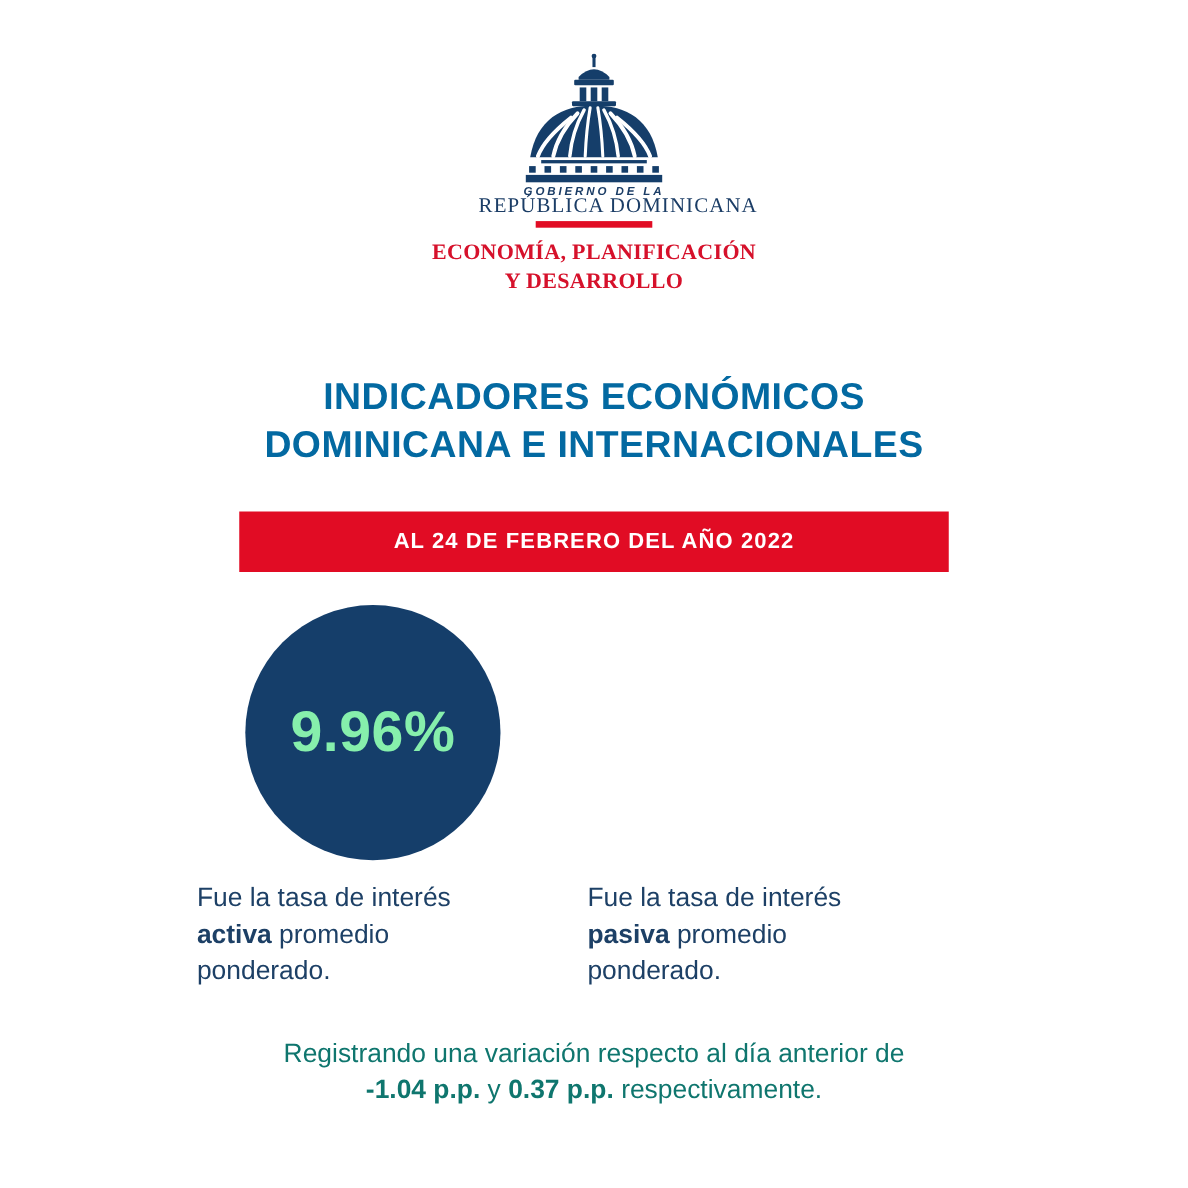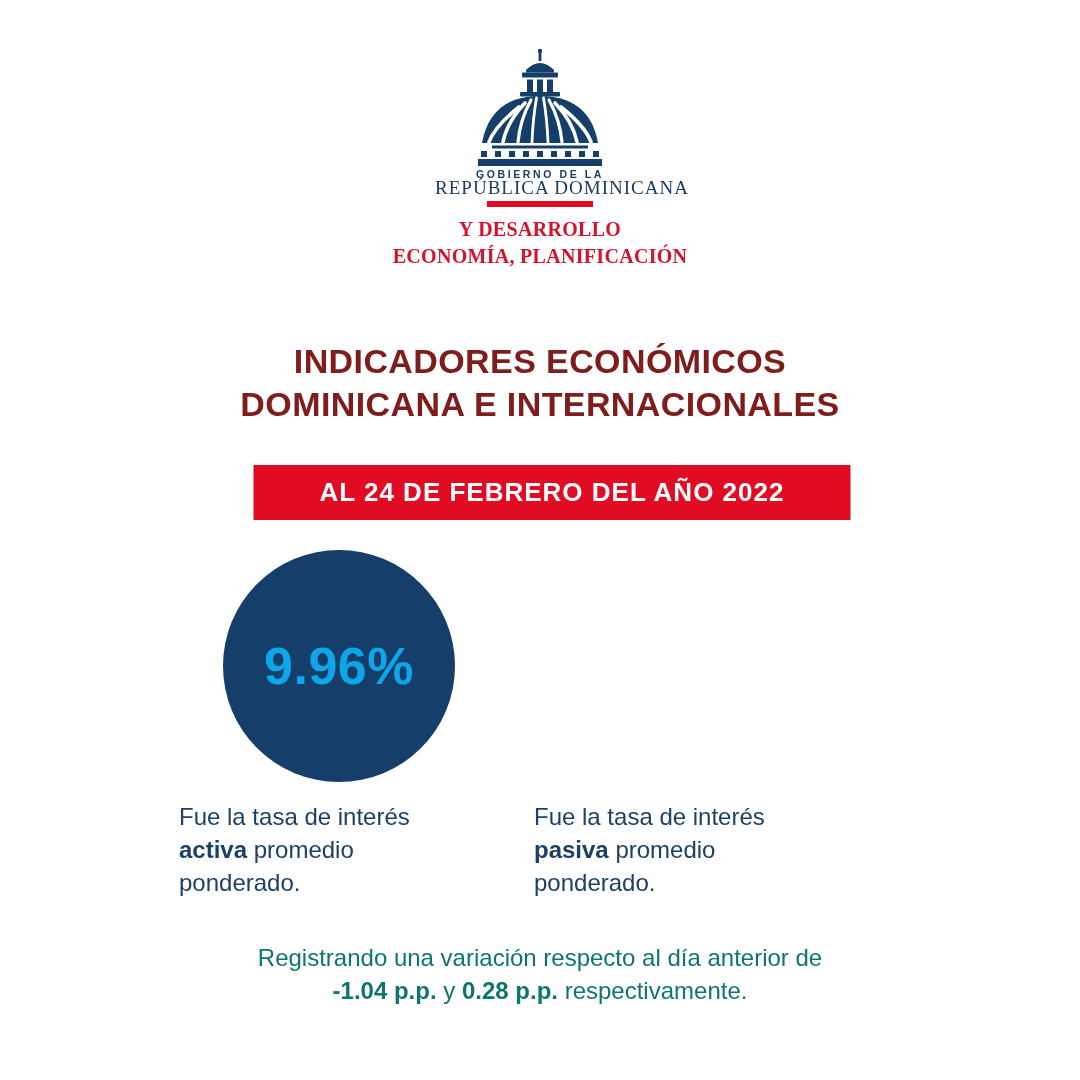--- a/index.html
+++ b/index.html
@@ -11,54 +11,55 @@
   }
   .abs{position:absolute;}
   .cx{left:50%;transform:translateX(-50%);}
 
   
   .dome{top:48px;}
   .gov-line1{
     top:168px;width:100%;text-align:center;
     font-size:10.5px;font-weight:bold;letter-spacing:2.6px;
     color:#1b3d66;
+    font-style:italic;
   }
   .gov-line2{
     top:177px;width:100%;text-align:center;
     font-family:"Liberation Serif",serif;
     font-size:19px;letter-spacing:1px;color:#1b3d66;padding-left:22px;
   }
   .red-rule{
     top:201px;width:106px;height:5.5px;background:#e10c24;
   }
   .ministry{
     top:216px;width:100%;text-align:center;
     font-family:"Liberation Serif",serif;font-weight:bold;
     font-size:20px;line-height:27px;letter-spacing:0.3px;
     color:#d6112b;
   }
 
   
   .main-title{
     top:340px;width:100%;text-align:center;
     font-size:34px;font-weight:bold;line-height:43px;
-    letter-spacing:0.4px;color:#7f1d1d;
+    letter-spacing:0.4px;color:#0369a1;
   }
 
   
   .banner{
-    top:465px;width:597px;height:55px;background:#e10c24;
+    top:465px;width:645px;height:55px;background:#e10c24;
     display:flex;align-items:center;justify-content:center;
-    color:#ffffff;font-size:26px;font-weight:bold;letter-spacing:1px;margin-left:12px;
+    color:#ffffff;font-size:20px;font-weight:bold;letter-spacing:1px;
   }
 
   
   .circle{
     top:550px;width:232px;height:232px;border-radius:50%;
-    background:#153e6a;color:#0ea5e9;
+    background:#153e6a;color:#86efac;
     display:flex;align-items:center;justify-content:center;
     font-size:52px;font-weight:bold;letter-spacing:0.5px;
   }
   .circle-left{left:223px;}
   .circle-right{left:578px;}
 
   .caption{
     top:800px;width:320px;
     font-size:24px;line-height:33px;color:#1d4066;
   }
@@ -113,22 +114,22 @@
         <path d="M87,59 Q111,78 117,94" stroke-width="3.6"></path>
       </g>
     </svg>
   </div>
 
   <div class="abs gov-line1">GOBIERNO DE LA</div>
   <div class="abs gov-line2">REPÚBLICA DOMINICANA</div>
   <div class="abs cx red-rule"></div>
 
   <div class="abs ministry">
+    <div>ECONOMÍA, PLANIFICACIÓN</div>
     <div>Y DESARROLLO</div>
-    <div>ECONOMÍA, PLANIFICACIÓN</div>
   </div>
 
   <div class="abs main-title">
     <div>INDICADORES ECONÓMICOS</div>
     <div>DOMINICANA E INTERNACIONALES</div>
   </div>
 
   <div class="abs cx banner">
     <span>AL 24 DE FEBRERO DEL AÑO 2022</span>
   </div>
@@ -143,16 +144,16 @@
     <div>ponderado.</div>
   </div>
   <div class="abs caption caption-right">
     <div>Fue la tasa de interés</div>
     <div><b>pasiva</b><span> promedio</span></div>
     <div>ponderado.</div>
   </div>
 
   <div class="abs footnote">
     <div>Registrando una variación respecto al día anterior de</div>
-    <div><b>-1.04 p.p.</b><span> y </span><b>0.28 p.p.</b><span> respectivamente.</span></div>
+    <div><b>-1.04 p.p.</b><span> y </span><b>0.37 p.p.</b><span> respectivamente.</span></div>
   </div>
 
 </div>
 
 </body></html>

